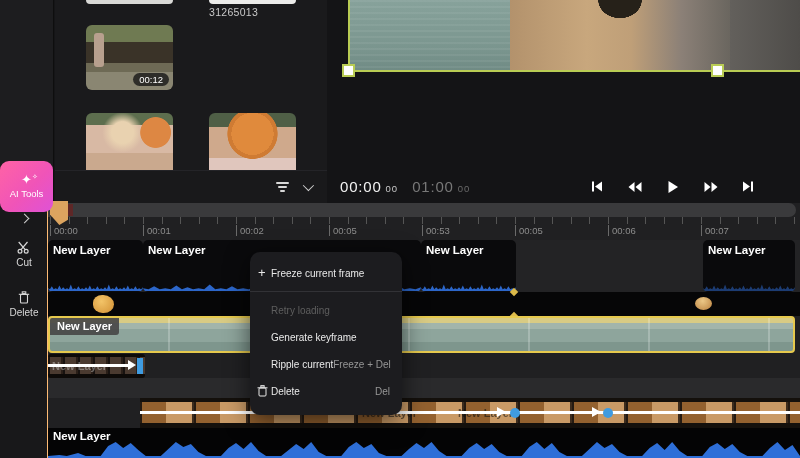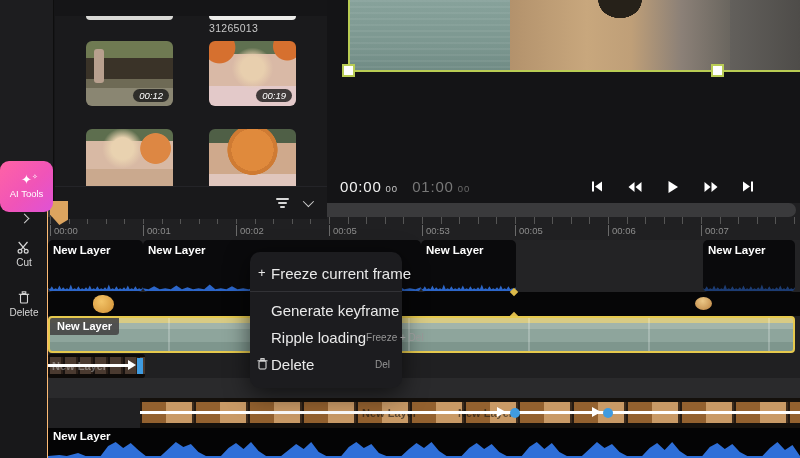--- a/index.html
+++ b/index.html
@@ -11,21 +11,21 @@
     background:#1d1d1f; border-right:1px solid #0e0e0e; }
   .ai-tools { position:absolute; left:0; top:161px; width:53px; height:51px;
     border-radius:9px; background:linear-gradient(135deg,#ff63a5 0%,#f054b8 55%,#de52d6 100%);
     display:flex; flex-direction:column; align-items:center; justify-content:center;
     gap:2px; z-index:30; cursor:pointer; }
   .ai-tools .spark { color:#fff; font-size:13px; line-height:12px; position:relative; }
   .ai-tools .spark::after { content:"✧"; position:absolute; font-size:7px; top:-3px; right:-6px; }
   .ai-tools .lbl { color:#fff; font-size:9.5px; }
 
   .media-panel { position:absolute; left:55px; top:0; width:272px; height:173px;
-    background:#1a1a1c;margin-top:16px; }
+    background:#1a1a1c; }
   .thumb { position:absolute; width:87px; height:65px; border-radius:6px; overflow:hidden; }
   .thumb-sliver { position:absolute; width:87px; height:4px; border-radius:0 0 5px 5px; }
   .sliver-a { left:31px; top:0; background:#d9d9d6; }
   .sliver-b { left:154px; top:0; background:#ececea; }
   .media-id { position:absolute; left:154px; top:6px; font-size:10.5px; color:#c9c9c9; letter-spacing:.3px; }
   .t-park { left:31px; top:25px;
     background:linear-gradient(180deg,#6f7a52 0 26%, #3a3328 26% 58%, #6e6a55 58% 72%, #8a8672 72%); }
   .t-park::before { content:""; position:absolute; left:8px; top:8px; width:10px; height:34px;
     background:#b8a08e; border-radius:3px; }
   .t-blonde1 { left:154px; top:25px;
@@ -34,21 +34,21 @@
       radial-gradient(circle at 50% 42%,#e8cfae 0 20%,transparent 36%),
       linear-gradient(180deg,#5f7050 0 20%, #d9b9a6 20% 70%, #e3c9c9 70%); }
   .t-blonde2 { left:31px; top:113px;
     background:radial-gradient(circle at 80% 30%,#dd8743 0 18%,transparent 19%),
       radial-gradient(circle at 42% 30%,#e9d2b0 0 16%,transparent 30%),
       linear-gradient(180deg,#5d6e4e 0 18%, #d8b9a4 18% 62%, #caa98e 62%); }
   .t-fan { left:154px; top:113px;
     background:radial-gradient(circle at 50% 32%,#e08a3c 0 34%,#cf7b33 34% 40%,transparent 41%),
       linear-gradient(180deg,#4f5f46 0 22%, #cfa98c 22% 70%, #e0c6bd 70%); }
   .dur-badge { position:absolute; right:4px; bottom:4px; background:rgba(22,22,22,.8);
-    color:#fff; font-size:9.5px; padding:1px 6px; border-radius:9px;font-style:italic; }
+    color:#fff; font-size:9.5px; padding:1px 6px; border-radius:9px; }
   .panel-bottom { position:absolute; left:0; top:170px; width:272px; height:33px;
     background:#19191b; border-top:1px solid #242428; z-index:5;
     display:flex; align-items:center; justify-content:flex-end; gap:14px; padding-right:16px; }
   .filter-icon { display:flex; flex-direction:column; align-items:center; gap:2px; cursor:pointer; }
   .filter-icon i { display:block; height:2px; background:#d8d8d8; border-radius:1px; }
   .filter-icon i:nth-child(1){ width:13px; } .filter-icon i:nth-child(2){ width:9px; }
   .filter-icon i:nth-child(3){ width:5px; }
   .chev-down { width:8px; height:8px; border-right:1.6px solid #cfcfcf; border-bottom:1.6px solid #cfcfcf;
     transform:rotate(45deg) translateY(-2px); cursor:pointer; }
 
@@ -153,21 +153,21 @@
 
   .audio-track { position:absolute; left:0; top:225px; width:752px; height:30px; background:#040405; }
   .audio-track .clip-label { position:absolute; left:5px; top:2px; color:#fff; font-size:11.5px; font-weight:600; }
   .audio-track svg { position:absolute; left:0; top:12px; width:100%; height:18px; }
 
   
   .ctx-menu { position:absolute; left:250px; top:252px; width:152px; background:#1c1c1f;
     border-radius:10px; box-shadow:0 6px 24px rgba(0,0,0,.6); z-index:40; padding:8px 0 10px; }
   .ctx-item { position:relative; height:27px; display:flex; align-items:center;
     padding:0 12px 0 21px; cursor:pointer; }
-  .ctx-item .mi-label { color:#e9e9e9; font-size:15px; flex:1; white-space:nowrap; }
+  .ctx-item .mi-label { color:#e9e9e9; font-size:10px; flex:1; white-space:nowrap; }
   .ctx-item .mi-short { color:#969696; font-size:10px; white-space:nowrap; }
   .ctx-item.disabled .mi-label { color:#5e5e5e; cursor:default; }
   .ctx-first { height:26px; }
   .mi-plus { position:absolute; left:8px; top:6px; color:#e9e9e9; font-size:13px; line-height:13px; }
   .mi-trash { position:absolute; left:7px; top:7px; }
   .ctx-divider { height:1px; background:#323236; margin:5px 0; }
   .submenu-arrow { width:0; height:0; border-left:5px solid #e9e9e9;
     border-top:4px solid transparent; border-bottom:4px solid transparent; }
 </style>
 </head>
@@ -180,23 +180,20 @@
 </div>
 
 <div class="media-panel">
   <div class="thumb-sliver sliver-a"></div>
   <div class="thumb-sliver sliver-b"></div>
   <div class="media-id">31265013</div>
 
   <div class="thumb t-park">
     <span class="dur-badge">00:12</span>
   </div>
-  <div class="thumb t-blonde1">
-    <span class="dur-badge">00:19</span>
-  </div>
   <div class="thumb t-blonde2"></div>
   <div class="thumb t-fan"></div>
 
   <div class="panel-bottom">
     <span class="filter-icon">
         <i></i>
         <i></i>
         <i></i>
       </span>
     <span class="chev-down"></span>
@@ -365,25 +362,28 @@
     </div>
   </div>
 </div>
 
 <div class="ctx-menu">
   <div class="ctx-item ctx-first">
     <span class="mi-plus">+</span>
     <span class="mi-label">Freeze current frame</span>
   </div>
   <div class="ctx-divider"></div>
+  <div class="ctx-item disabled">
+    <span class="mi-label">Retry loading</span>
+  </div>
   <div class="ctx-item">
     <span class="mi-label">Generate keyframe</span>
   </div>
   <div class="ctx-item">
-    <span class="mi-label">Ripple loading</span>
+    <span class="mi-label">Ripple current</span>
     <span class="mi-short">Freeze + Del</span>
   </div>
   <div class="ctx-item">
     <svg class="mi-trash" width="11" height="12" viewBox="0 0 11 12">
       <rect x="2" y="3" width="7" height="8" rx="1" fill="none" stroke="#e9e9e9" stroke-width="1"></rect>
       <line x1="0.5" y1="2.8" x2="10.5" y2="2.8" stroke="#e9e9e9" stroke-width="1"></line>
       <rect x="3.8" y="0.6" width="3.4" height="1.4" fill="none" stroke="#e9e9e9" stroke-width="0.9"></rect>
     </svg>
     <span class="mi-label">Delete</span>
     <span class="mi-short">Del</span>

